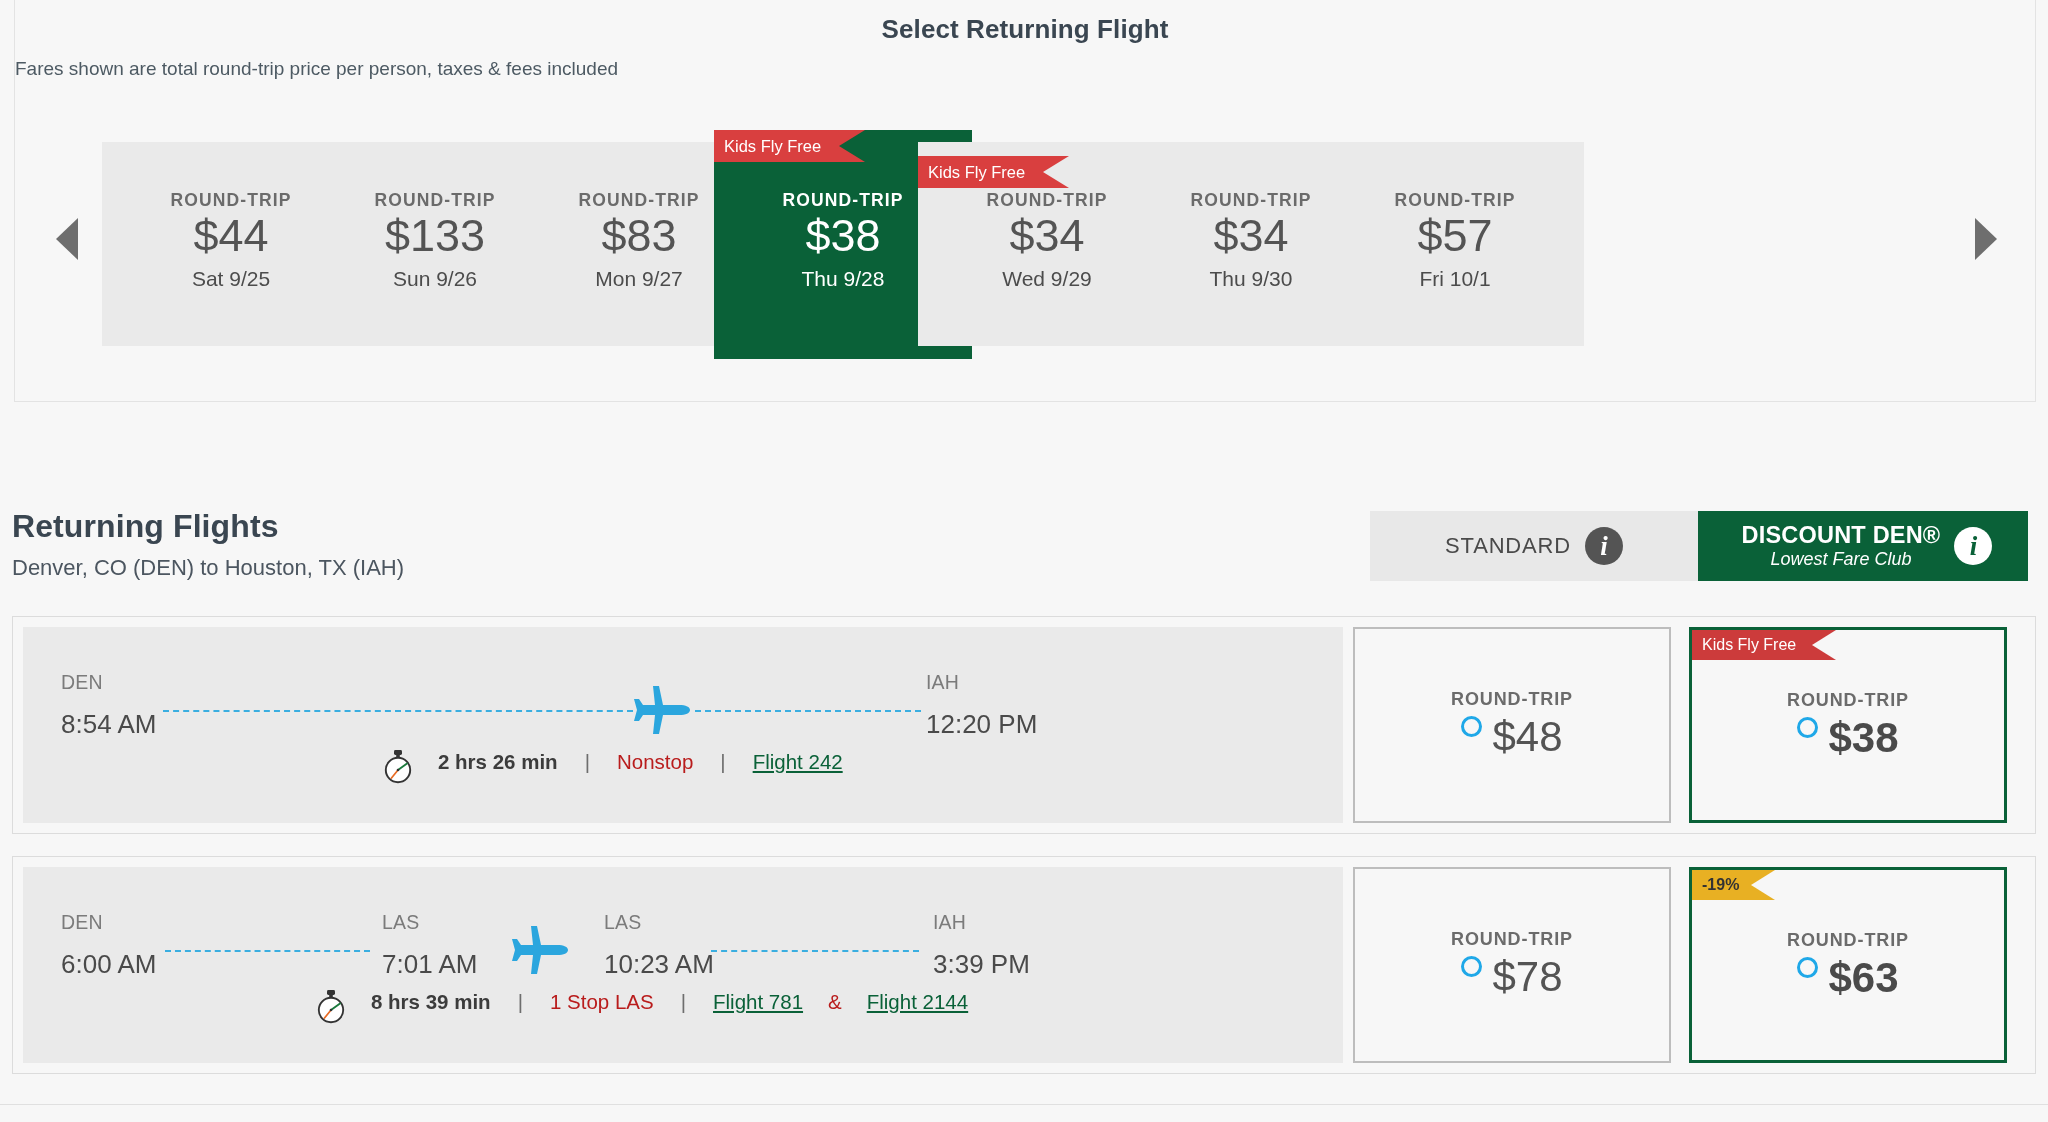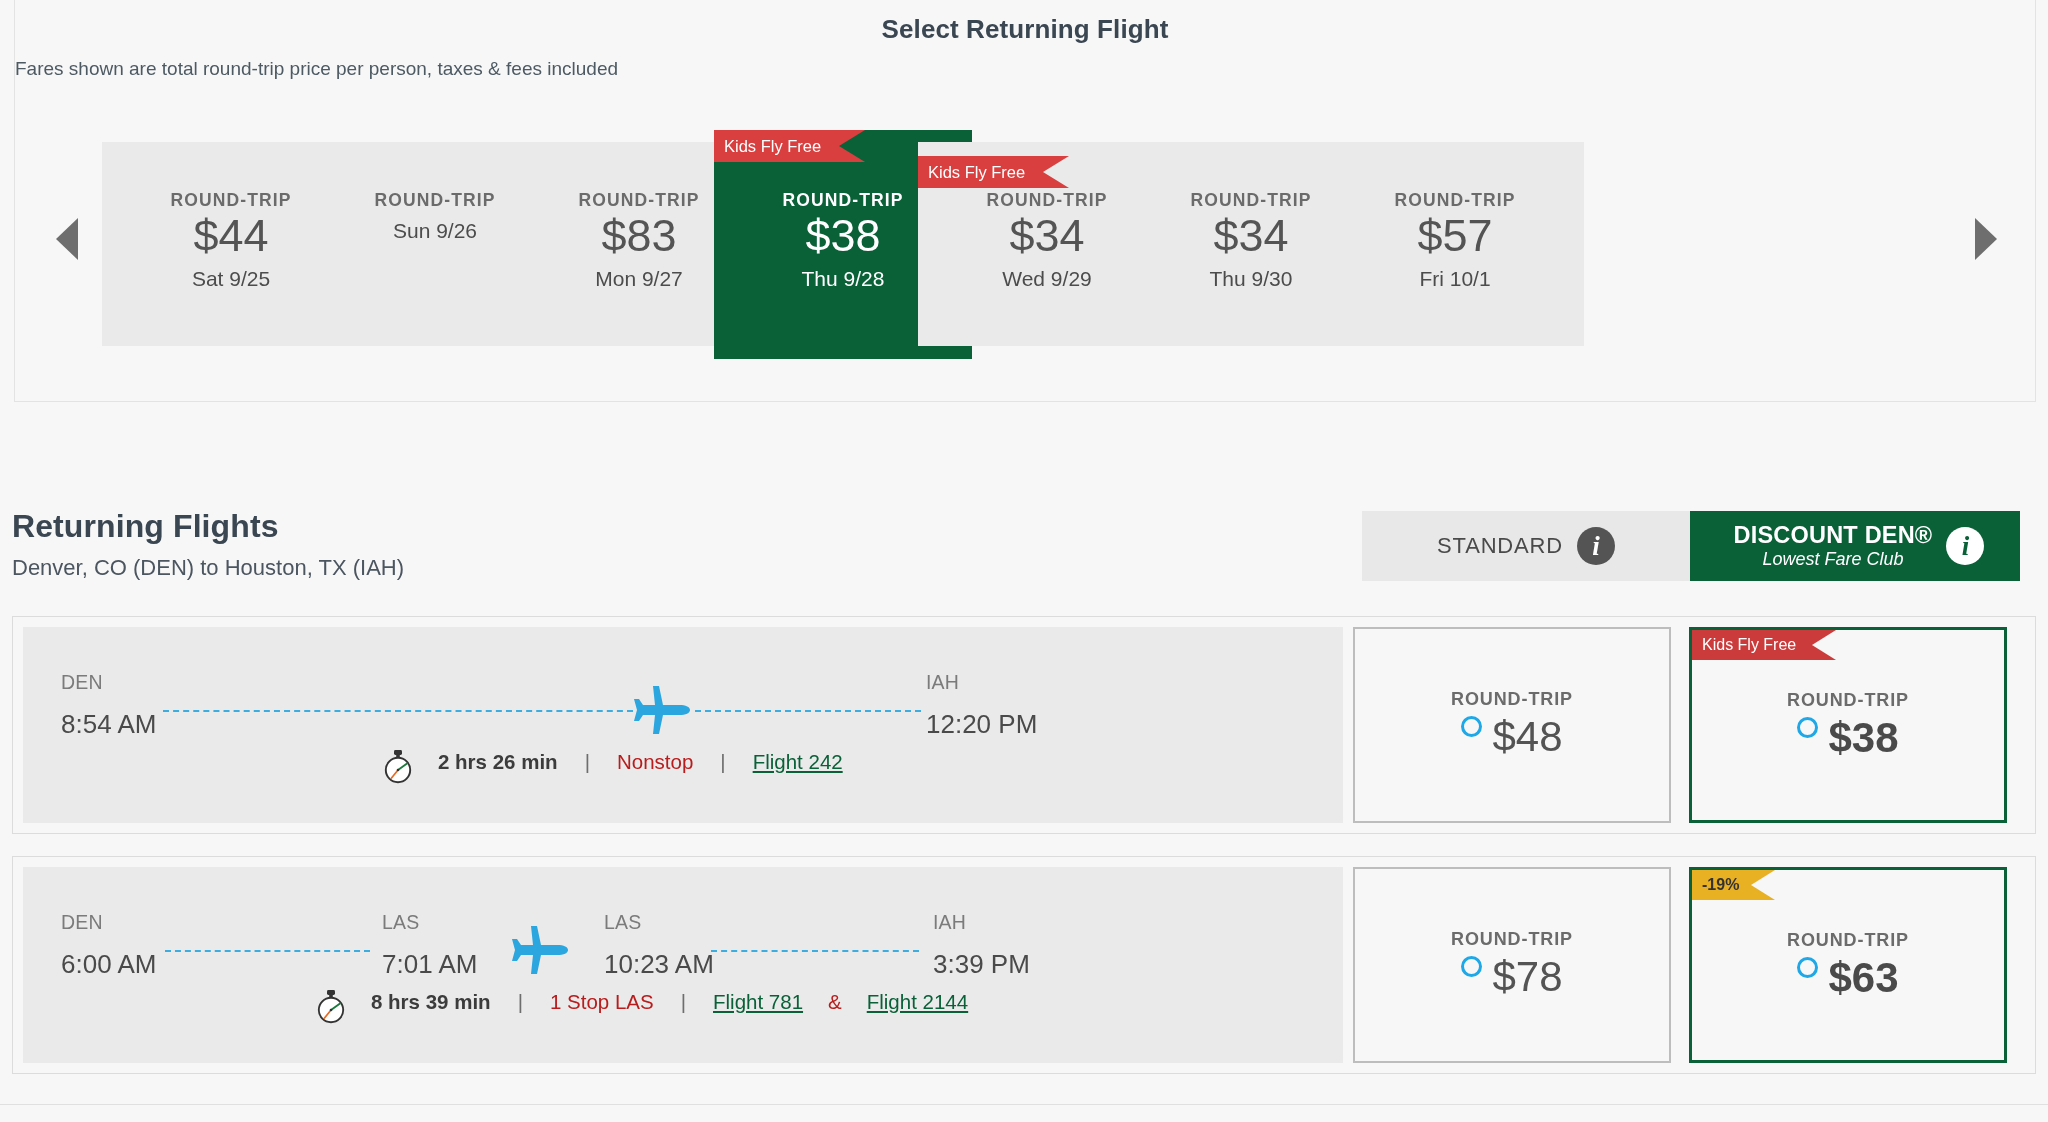--- a/index.html
+++ b/index.html
@@ -142,21 +142,21 @@
     letter-spacing: 0.1px;
   }
   .section-sub {
     font-size: 22px;
     color: #4c5660;
     margin-top: 10px;
   }
 
   .fare-tabs {
     position: absolute;
-    right: 28px; top: 511px;
+    right: 20px; top: 511px;
     display: flex;
     align-items: stretch;
     height: 70px;
   }
   .tab {
     display: flex;
     align-items: center;
     justify-content: center;
     gap: 14px;
     cursor: pointer;
@@ -355,20 +355,21 @@
     <div class="arrow-btn arrow-left"></div>
     <div class="arrow-btn arrow-right"></div>
     <div id="date-cards">
         <div class="date-card" style="left: 87px;">
           <div class="dc-label">ROUND-TRIP</div>
           <div class="dc-price">$44</div>
           <div class="dc-date">Sat 9/25</div>
         </div>
         <div class="date-card" style="left: 291px;">
           <div class="dc-label">ROUND-TRIP</div>
+          <div class="dc-price">$133</div>
           <div class="dc-date">Sun 9/26</div>
         </div>
         <div class="date-card" style="left: 495px;">
           <div class="dc-label">ROUND-TRIP</div>
           <div class="dc-price">$83</div>
           <div class="dc-date">Mon 9/27</div>
         </div>
         <div class="date-card selected" style="left: 699px;">
           <div class="dc-label">ROUND-TRIP</div>
           <div class="dc-price">$38</div>

